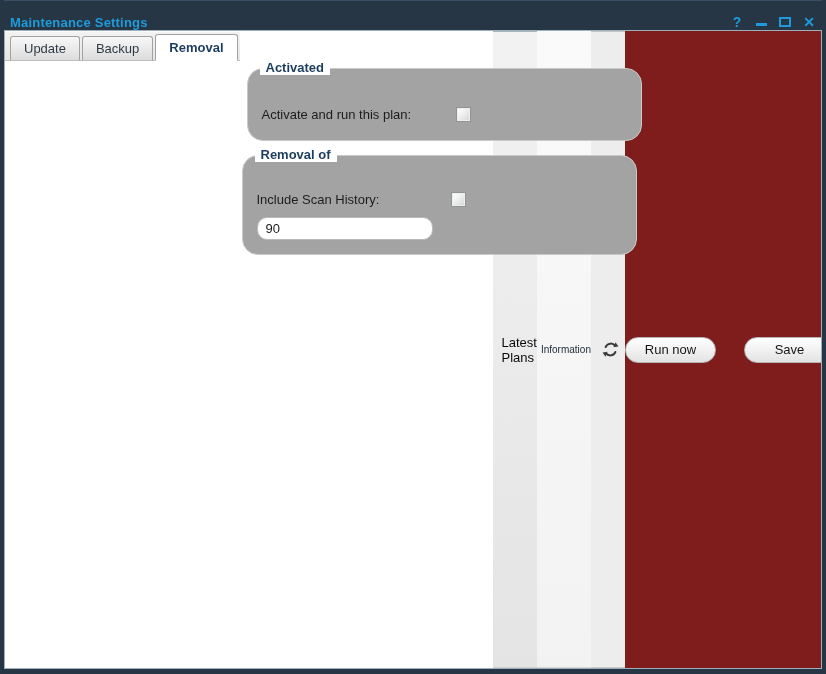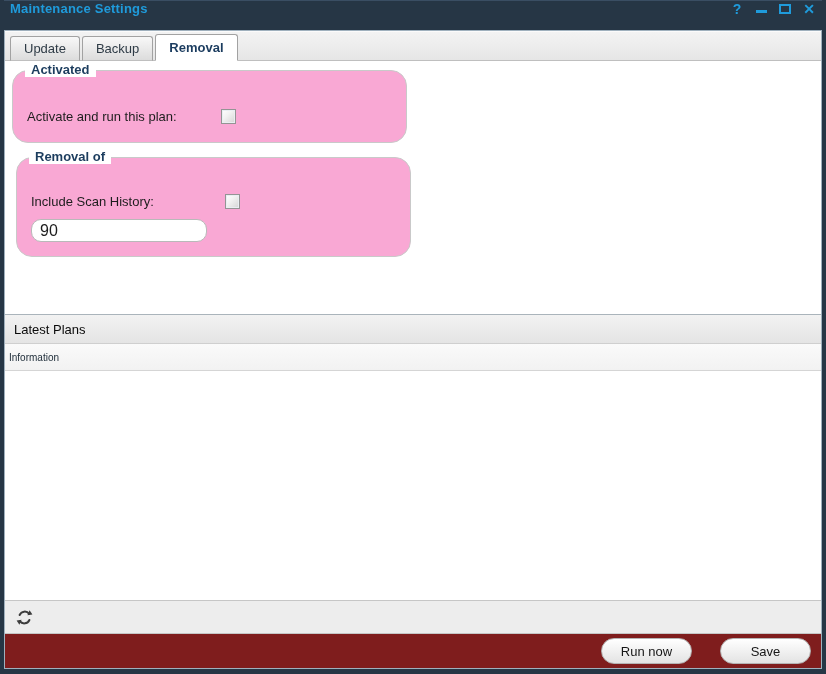--- a/index.html
+++ b/index.html
@@ -12,33 +12,33 @@
   *{box-sizing:border-box;margin:0;padding:0;}
   body{font-family:"Liberation Sans",sans-serif;background:#fff;}
   .window{
     width:826px;height:674px;
     background:var(--titlebar-bg);
     padding:0 4px 5px 4px;
     position:relative;
   }
   
   .titlebar{
-    height:30px;display:flex;align-items:flex-start;
+    height:30px;display:flex;align-items:flex-end;
     padding:0 6px;border-top:1px solid #3a4e63;
   }
   .title{font-size:13px;font-weight:bold;color:var(--accent);letter-spacing:0.2px;}
   .controls{margin-left:auto;display:flex;align-items:center;gap:10px;}
   .ctl{color:var(--accent);font-weight:bold;font-size:14px;cursor:pointer;
        display:inline-flex;align-items:center;justify-content:center;width:14px;height:16px;}
   .ctl-min-bar{display:inline-block;width:11px;height:3px;background:var(--accent);margin-top:4px;}
   .ctl-max-box{display:inline-block;width:12px;height:10px;border:2px solid var(--accent);}
   
   .wbody{
     height:639px;background:#fff;border:1px solid #9fb0bd;
-    display:flex;flex-direction:column;overflow:hidden;
+    display:flex;flex-direction:row;overflow:hidden;
   }
   
   .tabbar{
     height:30px;flex:0 0 30px;
     background:linear-gradient(#f3f3f3,#e6e6e6);
     border-top:1px solid #fbfbfb;
     border-bottom:1px solid #bfbfbf;
     padding-left:5px;display:flex;align-items:flex-end;
   }
   .tab{
@@ -49,41 +49,41 @@
     font-size:13px;color:#2e3b46;cursor:pointer;
   }
   .tab.active{
     height:27px;line-height:26px;
     background:#fff;border-bottom:1px solid #fff;
     font-weight:bold;color:var(--active-tab-text);
   }
   
   .main{flex:0 0 253px;position:relative;background:#fff;}
   .fieldset{
-    position:absolute;border:1px solid #c9c9c9;border-radius:16px;background:#f9a8d4;
+    position:absolute;border:1px solid #c9c9c9;border-radius:16px;background:#a3a3a3;margin-top:28px;
   }
   .fs-activated{left:7px;top:9px;width:395px;height:73px;}
   .fs-notifications{left:420px;top:9px;width:393px;height:73px;}
-  .fs-removal{left:11px;top:96px;width:395px;height:100px;}
+  .fs-removal{left:2px;top:96px;width:395px;height:100px;}
   .legend{
     position:absolute;top:-9px;left:12px;background:#fff;padding:0 6px;
     font-size:13px;font-weight:bold;color:var(--legend);
   }
   .fs-row{position:absolute;left:14px;right:8px;display:flex;align-items:center;}
   .fs-label{font-size:13px;color:#1d1d1d;}
   .lbl-w194{width:194px;}
   .lbl-w189{width:189px;}
   .checkbox{
     width:15px;height:15px;border:1px solid #949494;
     background:linear-gradient(135deg,#ffffff 0%,#f2f2f2 40%,#d5d5d5 100%);
     box-shadow:inset 0 0 0 1px #e9eef2;cursor:pointer;
   }
   .textinput{
     width:176px;height:23px;border:1px solid #b9b9b9;border-radius:10px;
-    padding:0 8px;font-size:16px;color:#1d1d1d;font-family:"Liberation Sans",sans-serif;
+    padding:0 8px;font-size:13px;color:#1d1d1d;font-family:"Liberation Sans",sans-serif;
     outline:none;background:#fff;
   }
   
   .lp-header{
     flex:0 0 30px;display:flex;align-items:center;
     background:linear-gradient(#f2f2f2,#e4e4e4);
     border-top:1px solid #aab4bb;border-bottom:1px solid #cfcfcf;
     padding-left:9px;font-size:13px;font-weight:normal;color:#0a0a0a;
   }
   .grid-header{flex:0 0 27px;display:flex;border-bottom:1px solid #d5d5d5;}

